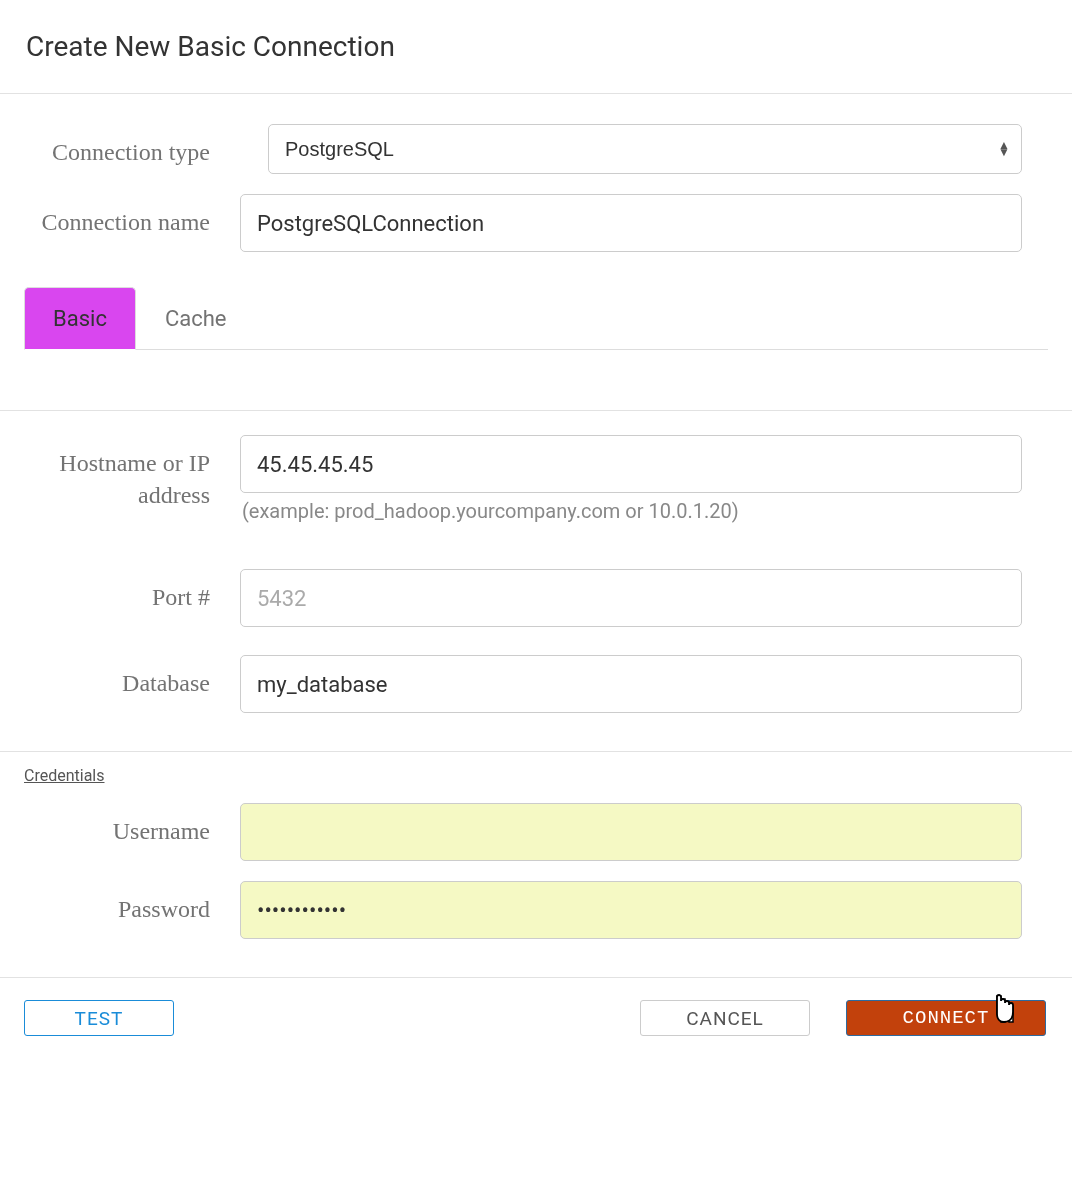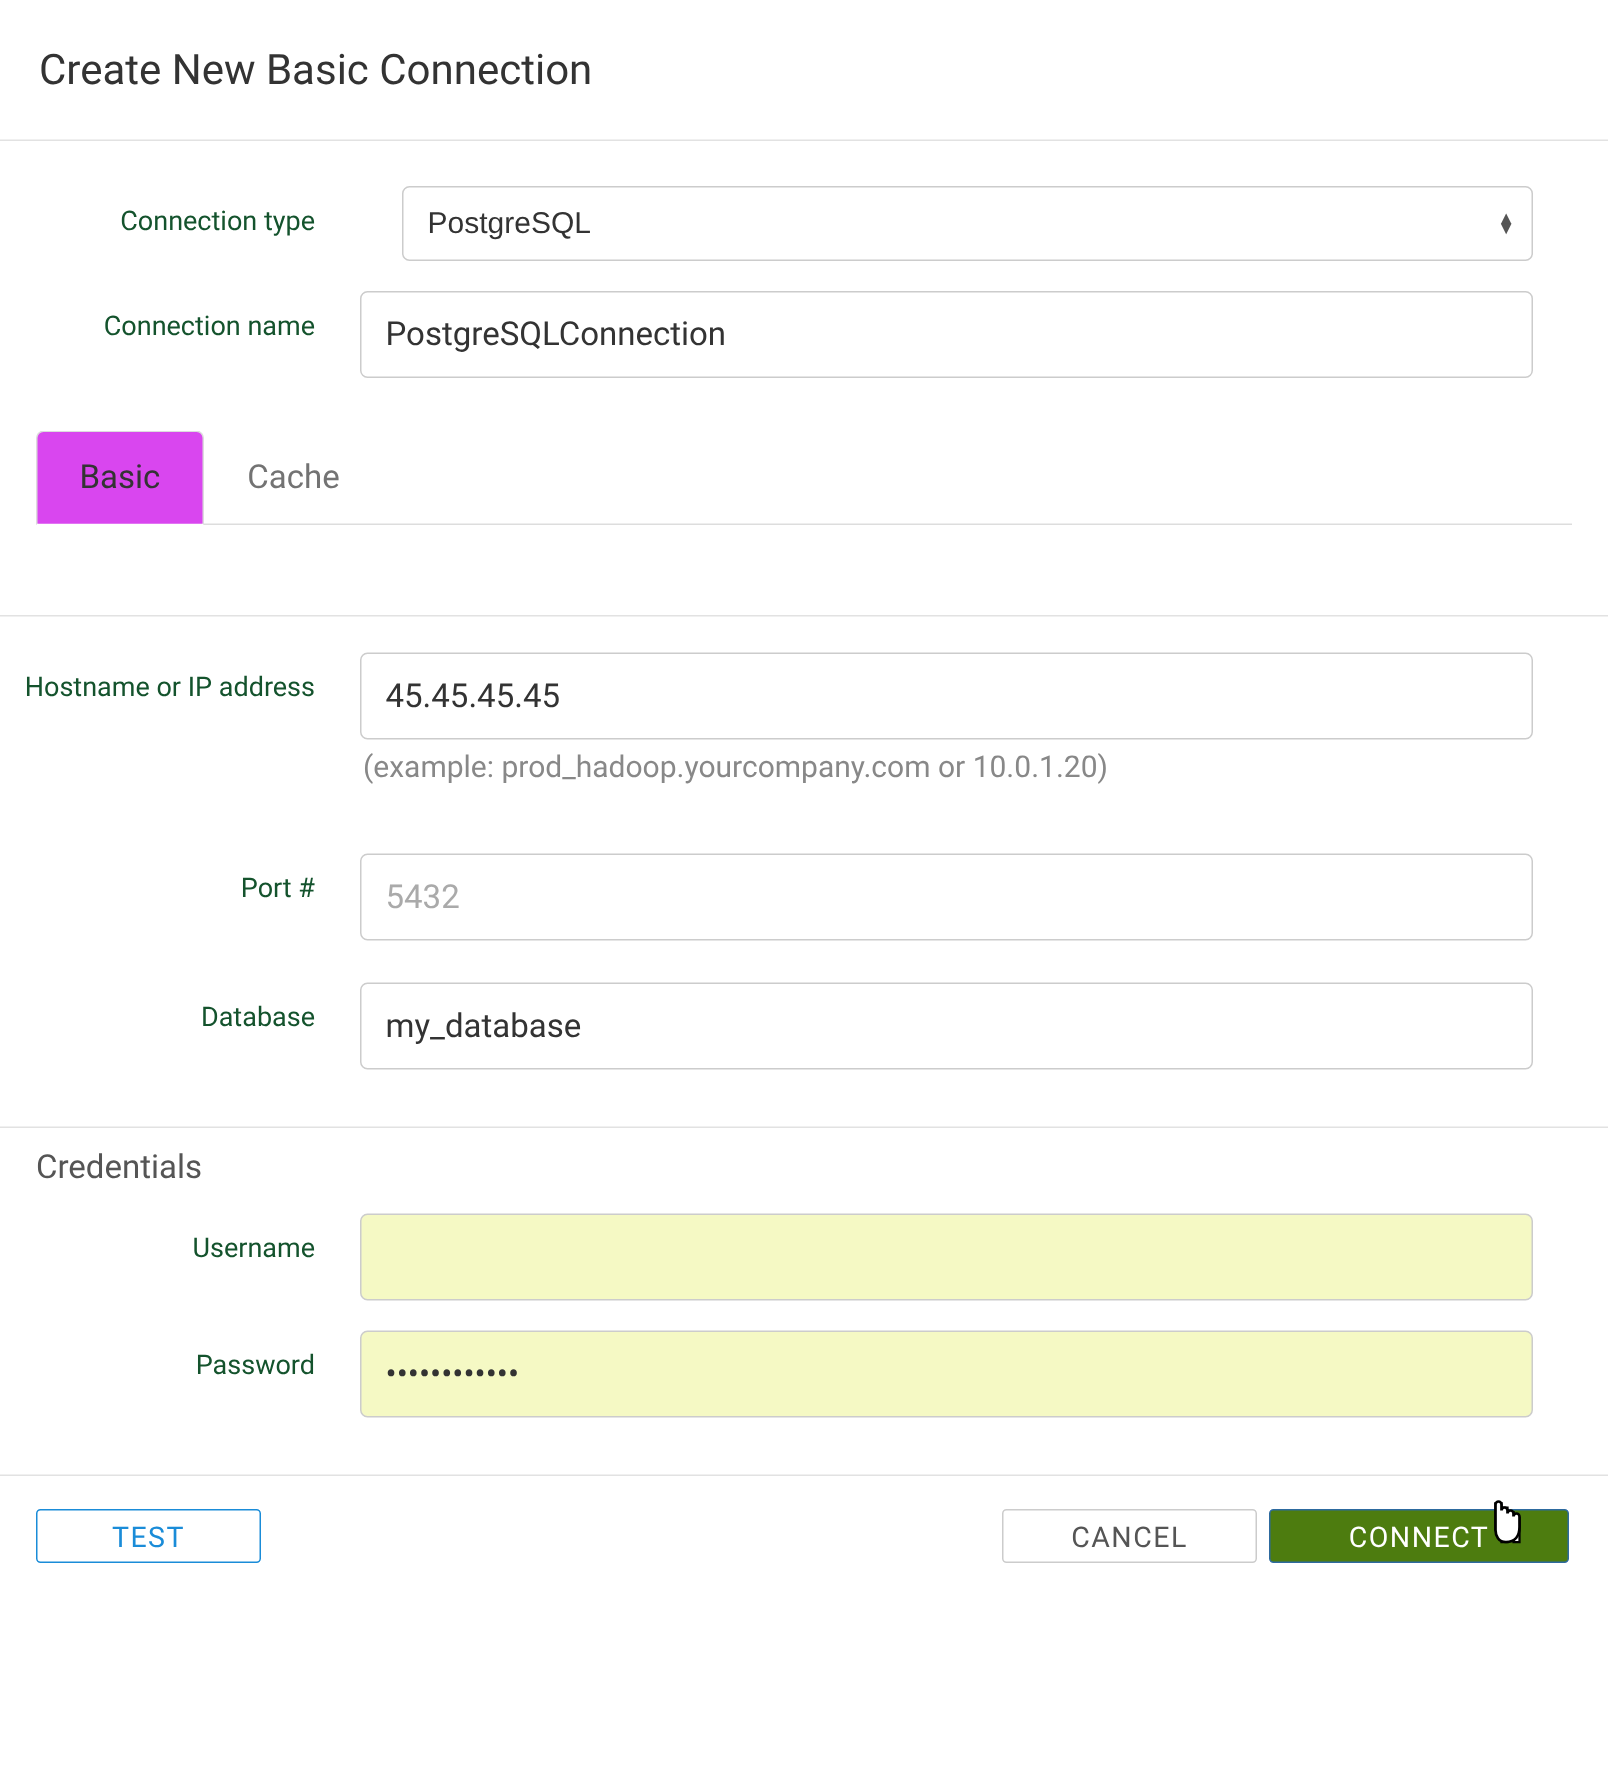--- a/index.html
+++ b/index.html
@@ -30,24 +30,25 @@
     }
     .form-row {
       display: flex;
       align-items: flex-start;
       padding: 10px 0;
     }
     .form-label {
       width: 240px;
       text-align: right;
       padding-right: 30px;
-      font-size: 18px;
-      color: #14532d;
+      font-size: 24px;
+      color: #737373;
       padding-top: 12px;
       line-height: 1.35;
+      font-family: Liberation Serif, serif;
     }
     .form-control-wrap {
       flex: 1;
       padding-right: 50px;
     }
     .form-select {
       width: 100%;
       height: 50px;
       border: 1px solid #ccc;
       border-radius: 5px;
@@ -117,23 +118,24 @@
       color: #333;
       background: #d946ef;
     }
     .basic-section {
       padding: 24px 0 24px;
     }
     .basic-section .form-row {
       padding: 14px 0;
     }
     .section-label {
-      font-size: 22px;
+      font-size: 16px;
       color: #555;
       padding: 14px 24px 8px;
+      text-decoration: underline;
     }
     .autofilled {
       background-color: #f5f9c4;
     }
     .credentials-section {
       padding-bottom: 28px;
     }
     .footer {
       padding: 22px 26px 26px 24px;
       display: flex;
@@ -157,25 +159,26 @@
       color: #1a8cd8;
       min-width: 150px;
     }
     .btn-cancel {
       background: #fff;
       border: 1px solid #ccc;
       color: #555;
       min-width: 170px;
     }
     .btn-connect {
-      background: #4d7c0f;
+      background: #c2410c;
       border: 1px solid #2d6a9f;
       color: #fff;
       min-width: 200px;
-      margin-left: 8px;
+      margin-left: 36px;
+      font-family: Liberation Mono, monospace;
     }
     .footer-right {
       display: flex;
       align-items: center;
       position: relative;
     }
     .cursor-icon {
       position: absolute;
       right: 28px;
       top: -8px;

